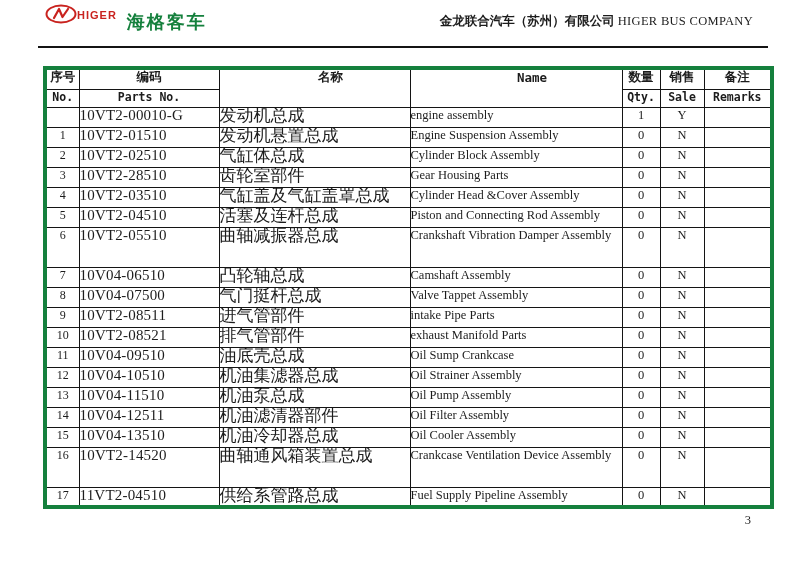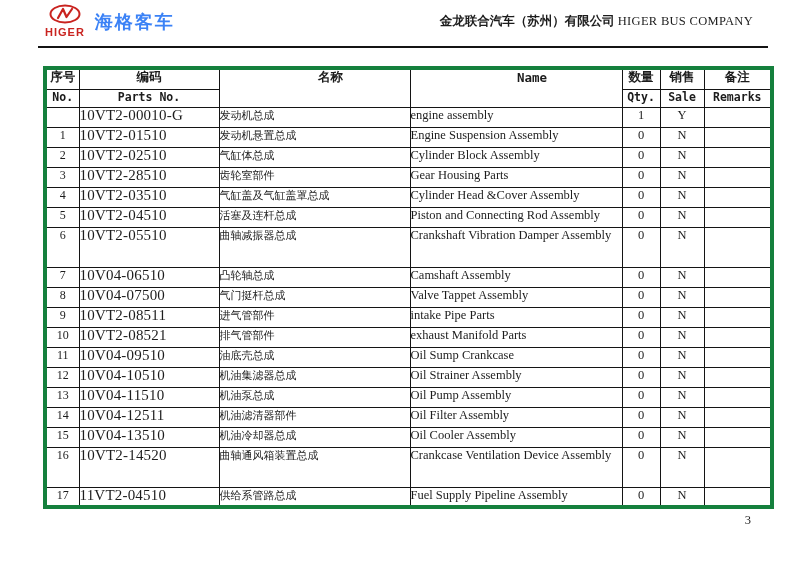--- a/index.html
+++ b/index.html
@@ -14,21 +14,21 @@
 
   
   .top-header {
     position: absolute;
     top: 4px; left: 45px; right: 40px;
     display: flex;
     justify-content: space-between;
     align-items: flex-start;
   }
   .logo-block { display: flex; align-items: flex-start; gap: 10px; }
-  .logo-left { display: flex; flex-direction: column; align-items: center; }
+  .logo-left { display: flex; flex-direction: row; align-items: center; }
   .logo-emblem { width: 32px; height: 22px; }
   .logo-higer {
     font-family: "Liberation Sans", sans-serif;
     font-weight: bold; font-size: 11px; letter-spacing: 1px;
     margin-top: 0px;
   }
   .logo-cn {
     font-family: "Liberation Sans", sans-serif;
     font-weight: bold; font-size: 18px; letter-spacing: 2px;
     margin-top: 6px;
@@ -81,21 +81,21 @@
     font-family: "DejaVu Sans Mono", monospace;
     font-size: 11.5px; font-weight: bold;
   }
   thead th.span2 { font-size: 12.5px; padding-left: 32px; }
 
   tbody tr { height: 20px; }
   tbody tr.tall { height: 40px; }
   tbody td { padding-top: 2px; }
   td.c-no   { text-align: center; }
   td.c-parts{ padding-left: 12px; font-size: 15px; letter-spacing: 0.2px; }
-  td.c-cn   { padding-left: 8px; font-size: 11px; }
+  td.c-cn   { padding-left: 8px; font-size: 17px; }
   td.c-en   { padding-left: 5px; padding-right: 6px; font-size: 12.5px; }
   td.c-qty  { text-align: center; font-size: 12.5px; }
   td.c-sale { text-align: center; font-size: 12.5px; }
   td.c-rem  { }
 
   .page-number {
     position: absolute;
     top: 513px; right: 42px;
     font-size: 12.5px;
   }
@@ -107,21 +107,21 @@
 
   <div class="top-header">
     <div class="logo-block">
       <div class="logo-left">
         <svg class="logo-emblem" viewBox="0 0 32 22" xmlns="http://www.w3.org/2000/svg">
           <ellipse cx="16" cy="10" rx="14.5" ry="8.5" fill="none" stroke="#c9231f" stroke-width="2"></ellipse>
           <path d="M9 14 L14 5 L17.5 13 L23 5" fill="none" stroke="#c9231f" stroke-width="2.2" stroke-linecap="round" stroke-linejoin="round"></path>
         </svg>
         <div class="logo-higer" style="color:#c9231f">HIGER</div>
       </div>
-      <div class="logo-cn" style="color:#3b82f6">海格客车</div>
+      <div class="logo-cn" style="color:#15803d">海格客车</div>
     </div>
     <div class="company-line">
       <span class="company-cn">金龙联合汽车（苏州）有限公司</span>
       <span class="company-en">HIGER BUS COMPANY</span>
     </div>
   </div>
 
   <div class="header-rule"></div>
 
   <table class="parts">

